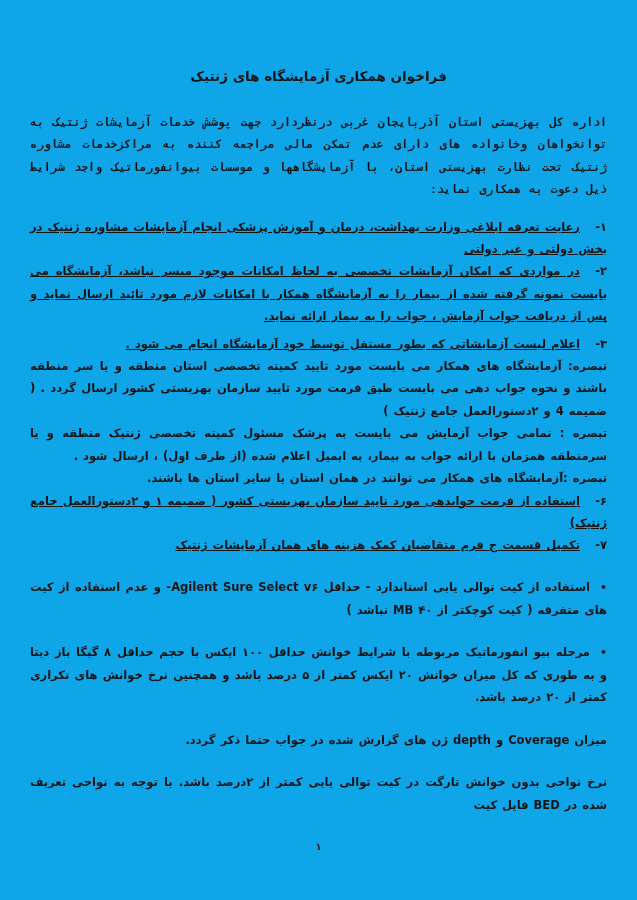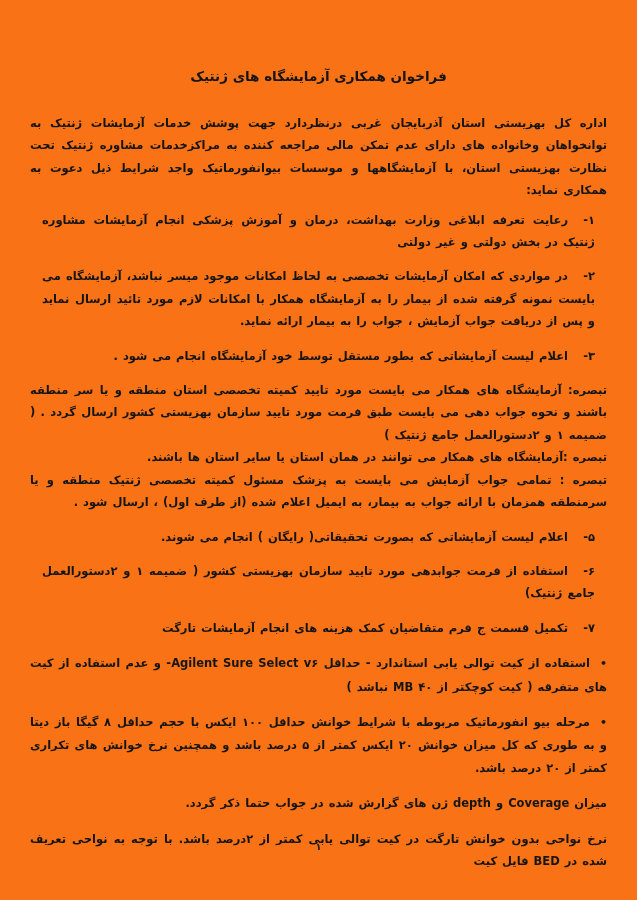--- a/index.html
+++ b/index.html
@@ -13,21 +13,21 @@
     position: relative;
     font-family: "DejaVu Sans", sans-serif;
     color: #151515;
     overflow: hidden;
   }
   .page {
     position: absolute;
     top: 0; left: 0;
     width: 637px;
     height: 900px;
-    background: #f97316;
+    background: #0ea5e9;
   }
   .content {
     position: absolute;
     top: 66px;
     right: 30px;
     left: 30px;
     direction: rtl;
     font-weight: bold;
   }
   .doc-title {
@@ -36,29 +36,29 @@
     line-height: 20px;
     margin: 0 0 26px 0;
   }
   .para {
     font-size: 11.5px;
     line-height: 22.4px;
     text-align: justify;
     margin: 0;
     word-spacing: 1px;
   }
-  .intro { margin-bottom: 7px; }
-  .item { margin: 12px; }
+  .intro { margin-bottom: 14px; font-family: Liberation Mono, monospace; }
+  .item { margin: 0; text-decoration: underline; }
   .item .num { display: inline-block; min-width: 14px; }
   .tab { display: inline-block; width: 13px; }
   .gap-before { margin-top: 5px; }
-  .bullet-para { margin-top: 13px; }
+  .bullet-para { margin-top: 19px; }
   .bullet-glyph { display: inline-block; font-size: 11px; }
   .bullet-tab { display: inline-block; width: 10px; }
-  .standalone { margin-top: 13px; }
+  .standalone { margin-top: 20px; }
   .page-number {
     position: absolute;
     bottom: 48px;
     left: 0;
     width: 637px;
     text-align: center;
     font-size: 10px;
     font-weight: bold;
     color: #222;
   }
@@ -74,31 +74,30 @@
     <p class="para intro">اداره کل بهزیستی استان آذربایجان غربی درنظردارد جهت پوشش خدمات آزمایشات ژنتیک به توانخواهان وخانواده های دارای عدم تمکن مالی مراجعه کننده به مراکزخدمات مشاوره ژنتیک تحت نظارت بهزیستی استان، با آزمایشگاهها و موسسات بیوانفورماتیک واجد شرایط ذیل دعوت به همکاری نماید:</p>
 
     <div class="para item gap-before"><span class="num">۱-</span><span class="tab"></span><span>رعایت تعرفه ابلاغی وزارت بهداشت، درمان و آموزش پزشکی انجام آزمایشات مشاوره ژنتیک در بخش دولتی و غیر دولتی</span></div>
 
     <div class="para item"><span class="num">۲-</span><span class="tab"></span><span>در مواردی که امکان آزمایشات تخصصی به لحاظ امکانات موجود میسر نباشد، آزمایشگاه می بایست نمونه گرفته شده از بیمار را به آزمایشگاه همکار با امکانات لازم مورد تائید ارسال نماید و پس از دریافت جواب آزمایش ، جواب را به بیمار ارائه نماید.</span></div>
 
 
     <div class="para item gap-before"><span class="num">۳-</span><span class="tab"></span><span>اعلام لیست آزمایشاتی که بطور مستقل توسط خود آزمایشگاه انجام می شود .</span></div>
 
 
-    <p class="para">تبصره: آزمایشگاه های همکار می بایست مورد تایید کمیته تخصصی استان منطقه و یا سر منطقه باشند و نحوه جواب دهی می بایست طبق فرمت مورد تایید سازمان بهزیستی کشور ارسال گردد . ( ضمیمه ۱ و ۲دستورالعمل جامع ژنتیک )</p>
+    <p class="para">تبصره: آزمایشگاه های همکار می بایست مورد تایید کمیته تخصصی استان منطقه و یا سر منطقه باشند و نحوه جواب دهی می بایست طبق فرمت مورد تایید سازمان بهزیستی کشور ارسال گردد . ( ضمیمه 4 و ۲دستورالعمل جامع ژنتیک )</p>
+
+    <p class="para">تبصره : تمامی جواب آزمایش می بایست به پزشک مسئول کمیته تخصصی ژنتیک منطقه و یا سرمنطقه همزمان با ارائه جواب به بیمار، به ایمیل اعلام شده (از طرف اول) ، ارسال شود .</p>
 
     <p class="para">تبصره :آزمایشگاه های همکار می توانند در همان استان یا سایر استان ها باشند.</p>
 
-    <p class="para">تبصره : تمامی جواب آزمایش می بایست به پزشک مسئول کمیته تخصصی ژنتیک منطقه و یا سرمنطقه همزمان با ارائه جواب به بیمار، به ایمیل اعلام شده (از طرف اول) ، ارسال شود .</p>
-
-    <div class="para item"><span class="num">۵-</span><span class="tab"></span><span>اعلام لیست آزمایشاتی که بصورت تحقیقاتی( رایگان ) انجام می شوند.</span></div>
 
     <div class="para item"><span class="num">۶-</span><span class="tab"></span><span>استفاده از فرمت جوابدهی مورد تایید سازمان بهزیستی کشور ( ضمیمه ۱ و ۲دستورالعمل جامع ژنتیک)</span></div>
 
-    <div class="para item"><span class="num">۷-</span><span class="tab"></span><span>تکمیل قسمت ج فرم متقاضیان کمک هزینه های انجام آزمایشات تارگت</span></div>
+    <div class="para item"><span class="num">۷-</span><span class="tab"></span><span>تکمیل قسمت ج فرم متقاضیان کمک هزینه های همان آزمایشات ژنتیک</span></div>
 
 
     <div class="para bullet-para"><span class="bullet-glyph">•</span><span class="bullet-tab"></span><span>استفاده از کیت توالی یابی استاندارد - حداقل Agilent Sure Select v۶- و عدم استفاده از کیت های متفرقه ( کیت کوچکتر از ۴۰ MB نباشد )</span></div>
 
     <div class="para bullet-para"><span class="bullet-glyph">•</span><span class="bullet-tab"></span><span>مرحله بیو انفورماتیک مربوطه با شرایط خوانش حداقل ۱۰۰ ایکس با حجم حداقل ۸ گیگا باز دیتا و به طوری که کل میزان خوانش ۲۰ ایکس کمتر از ۵ درصد باشد و همچنین نرخ خوانش های تکراری کمتر از ۲۰ درصد باشد.</span></div>
 
     <p class="para standalone">میزان Coverage و depth ژن های گزارش شده در جواب حتما ذکر گردد.</p>
 
     <div>
       <p class="para standalone">نرخ نواحی بدون خوانش تارگت در کیت توالی یابی کمتر از ۲درصد باشد. با توجه به نواحی تعریف شده در BED فایل کیت</p>

